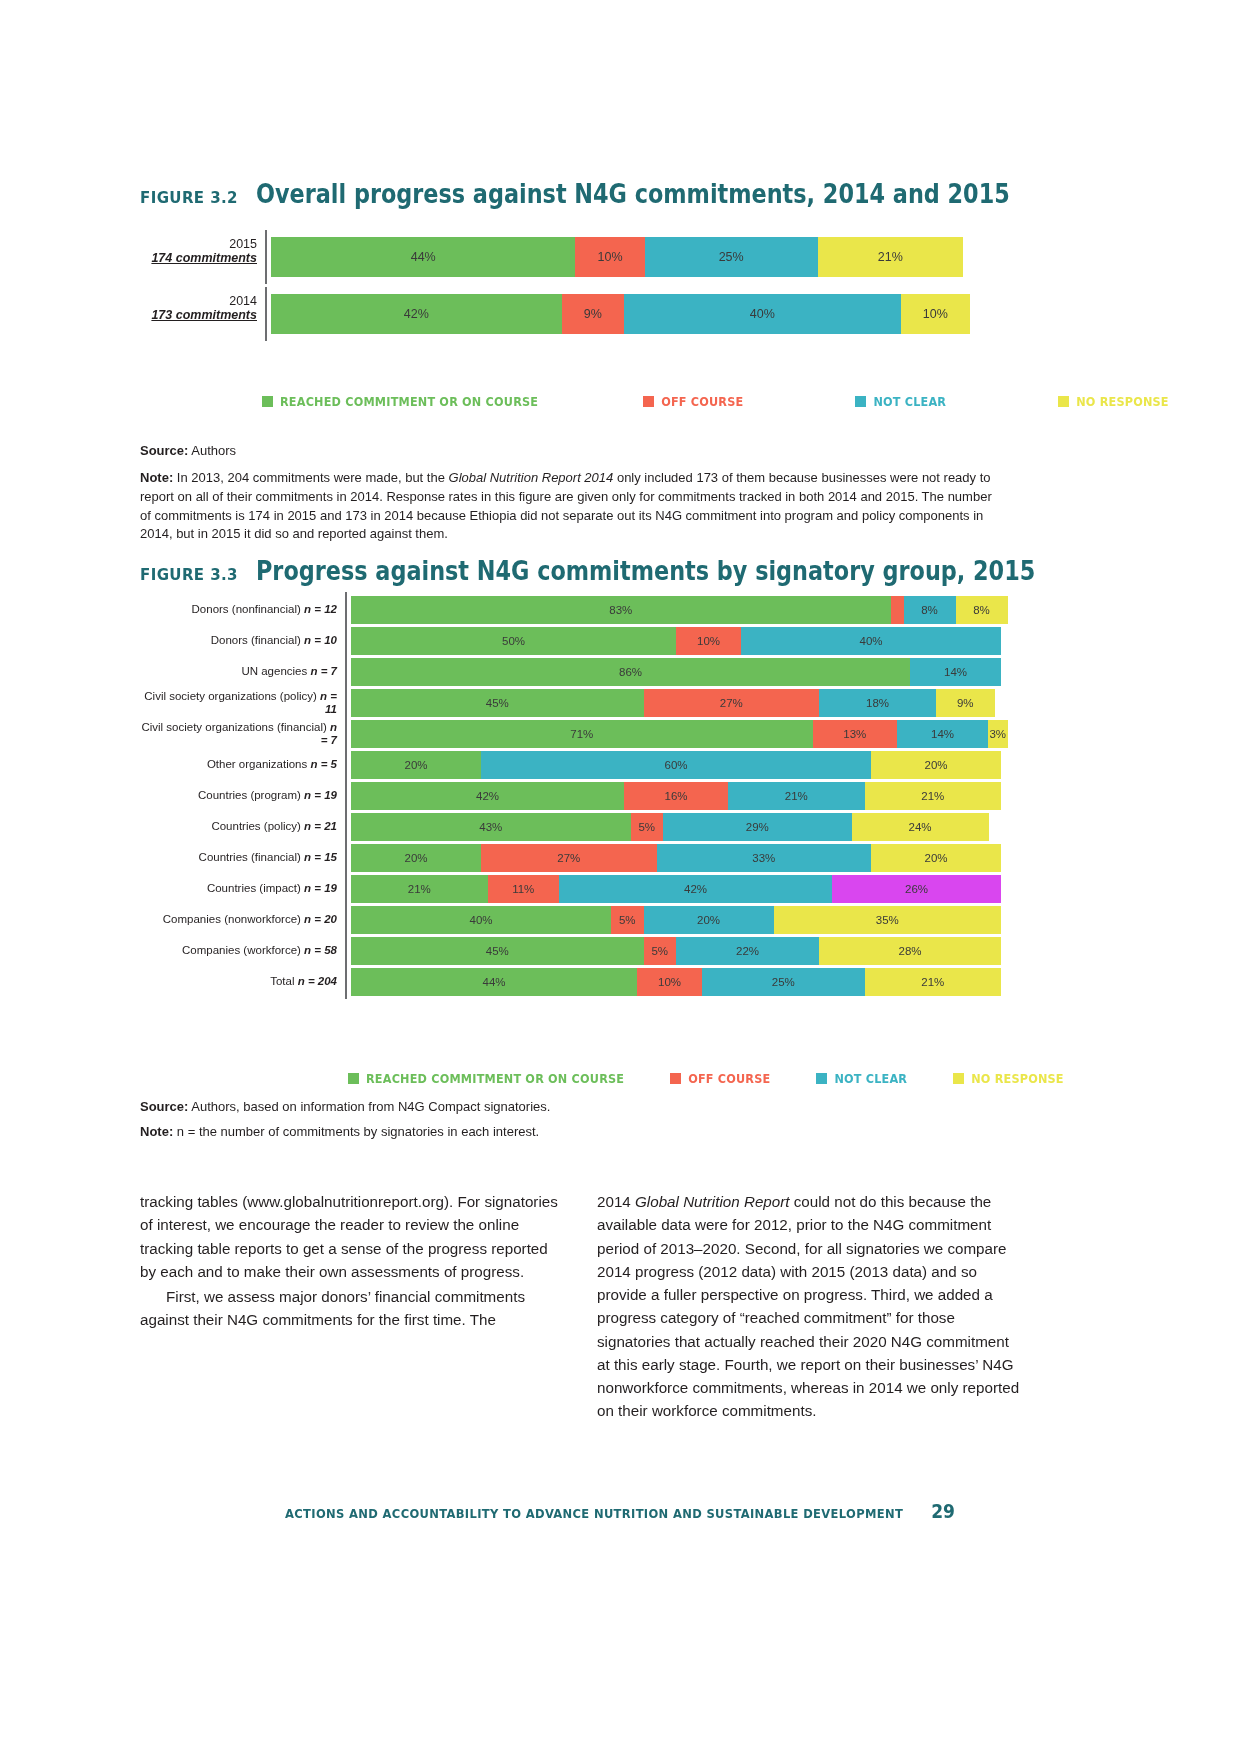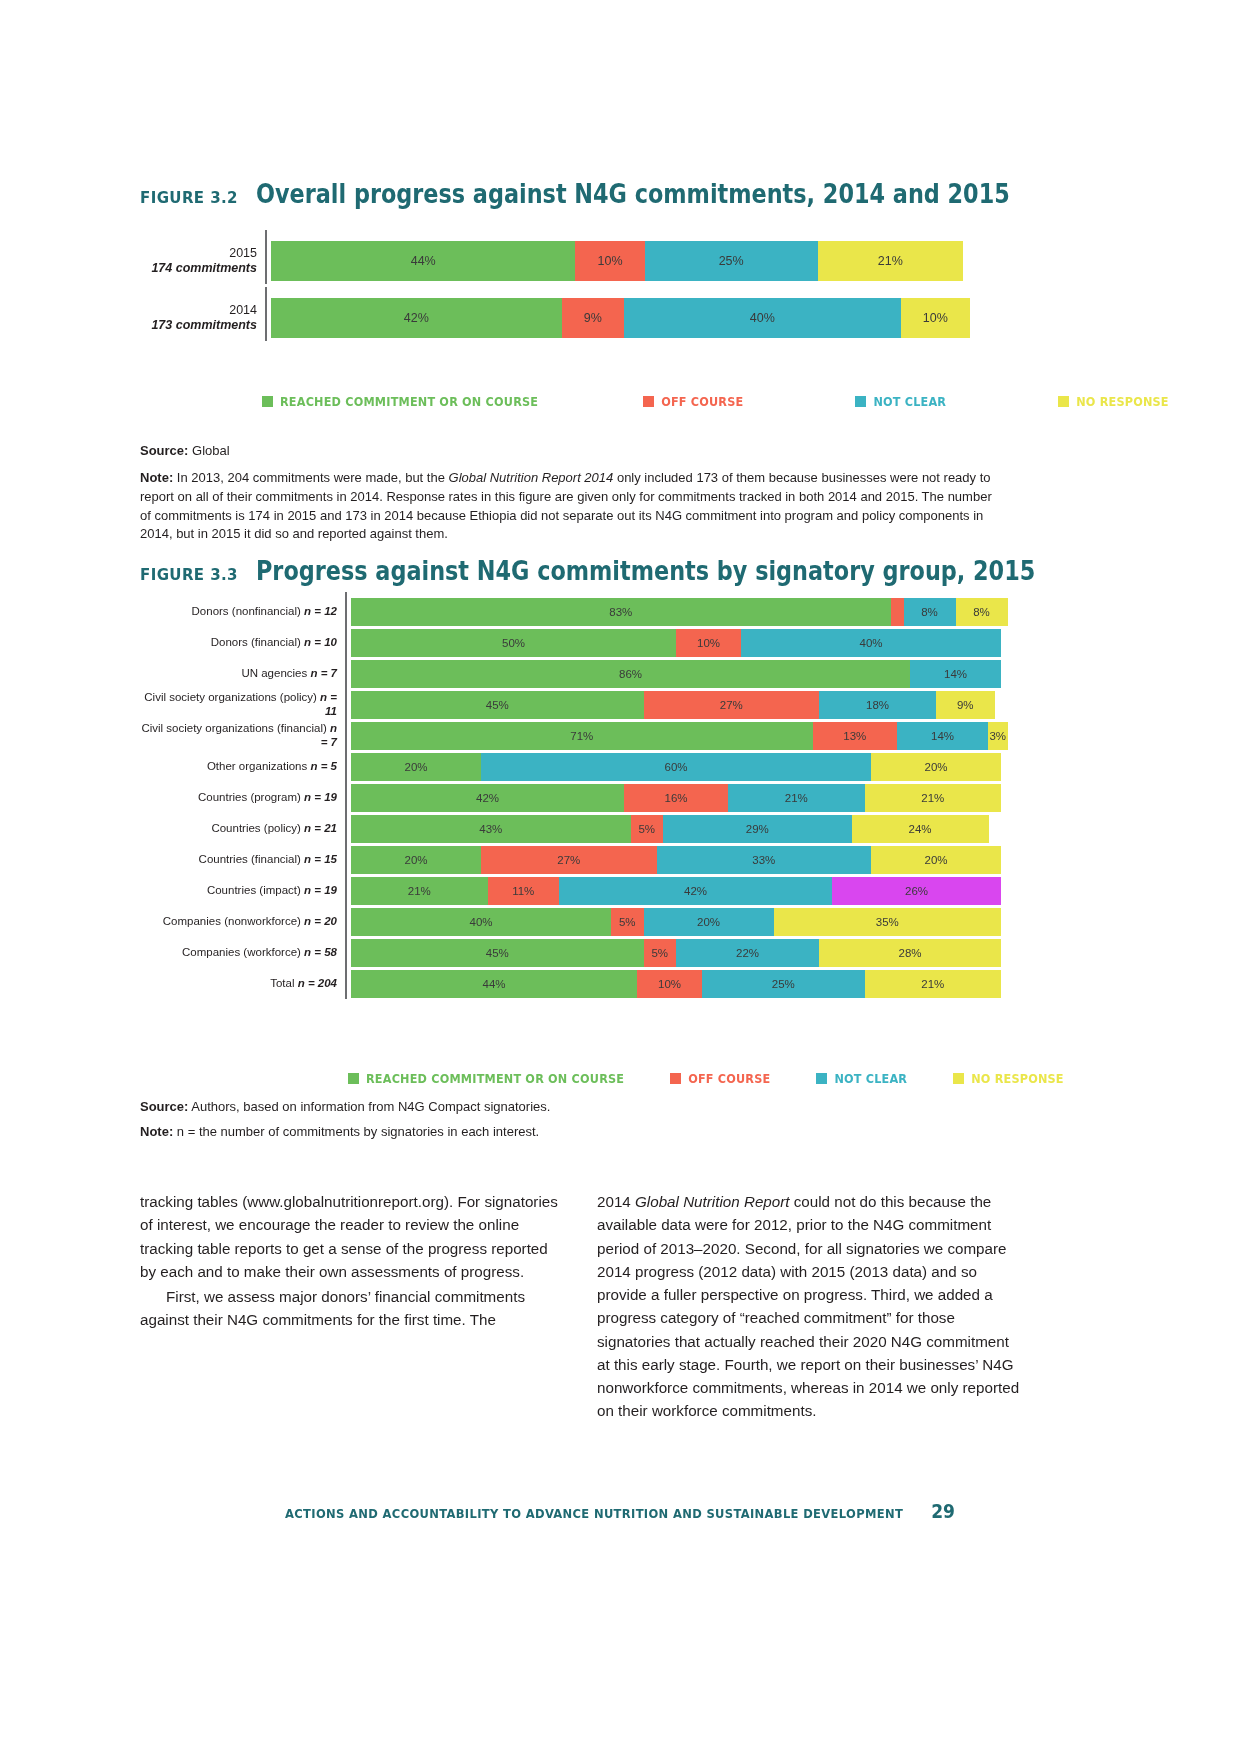--- a/index.html
+++ b/index.html
@@ -32,32 +32,32 @@
     font-size:27px;
     font-weight:bold;
     color:#1f6a72;
     white-space:nowrap;
     transform:scaleX(.92);
     transform-origin:left center;
   }
 
   
   .chart { position:absolute; }
-  .row { display:flex; align-items:center; }
+  .row { display:flex; align-items:flex-start; }
   .row-label {
     text-align:right;
     padding-right:8px;
     font-size:12.5px;
     line-height:1.15;
     color:#231f20;
     display:flex; flex-direction:column; justify-content:center;
     align-items:flex-end;
     box-sizing:border-box;
   }
-  .row-label .sub { font-style:italic; font-weight:bold; }
+  .row-label .sub { font-style:italic; font-weight:bold;text-decoration:underline; }
   .axis { width:2px; background:#6d6e71; }
   .bars { display:flex; position:relative; }
   .seg {
     display:flex; align-items:center; justify-content:center;
     font-size:12.5px; color:#3a3a3a;
     box-sizing:border-box;
     overflow:hidden; white-space:nowrap;
   }
 
   
@@ -171,21 +171,21 @@
         <span class="txt" style="color: rgb(59, 179, 195);">NOT CLEAR</span>
       </div>
       <div class="item" style="margin-right: 0px;">
         <span class="swatch" style="background: rgb(234, 230, 74);"></span>
         <span class="txt" style="color: rgb(234, 230, 74);">NO RESPONSE</span>
       </div>
     </div>
 
   <div class="notes" style="left:140px; top:442px; width:865px;">
     <p>
-      <b>Source:</b><span> Global</span>
+      <b>Source:</b><span> Authors</span>
     </p>
     <p style="margin-top:8px;">
       <b>Note:</b><span> In 2013, 204 commitments were made, but the </span><i>Global Nutrition Report 2014</i><span> only included 173 of them because businesses were not ready to report on all of their commitments in 2014. Response rates in this figure are given only for commitments tracked in both 2014 and 2015. The number of commitments is 174 in 2015 and 173 in 2014 because Ethiopia did not separate out its N4G commitment into program and policy components in 2014, but in 2015 it did so and reported against them.</span>
     </p>
   </div>
 
   <div class="fig-head" style="left:140px; top:555px;">
     <span class="fig-label">FIGURE 3.3</span>
     <span class="fig-title">Progress against N4G commitments by signatory group, 2015</span>
   </div>

